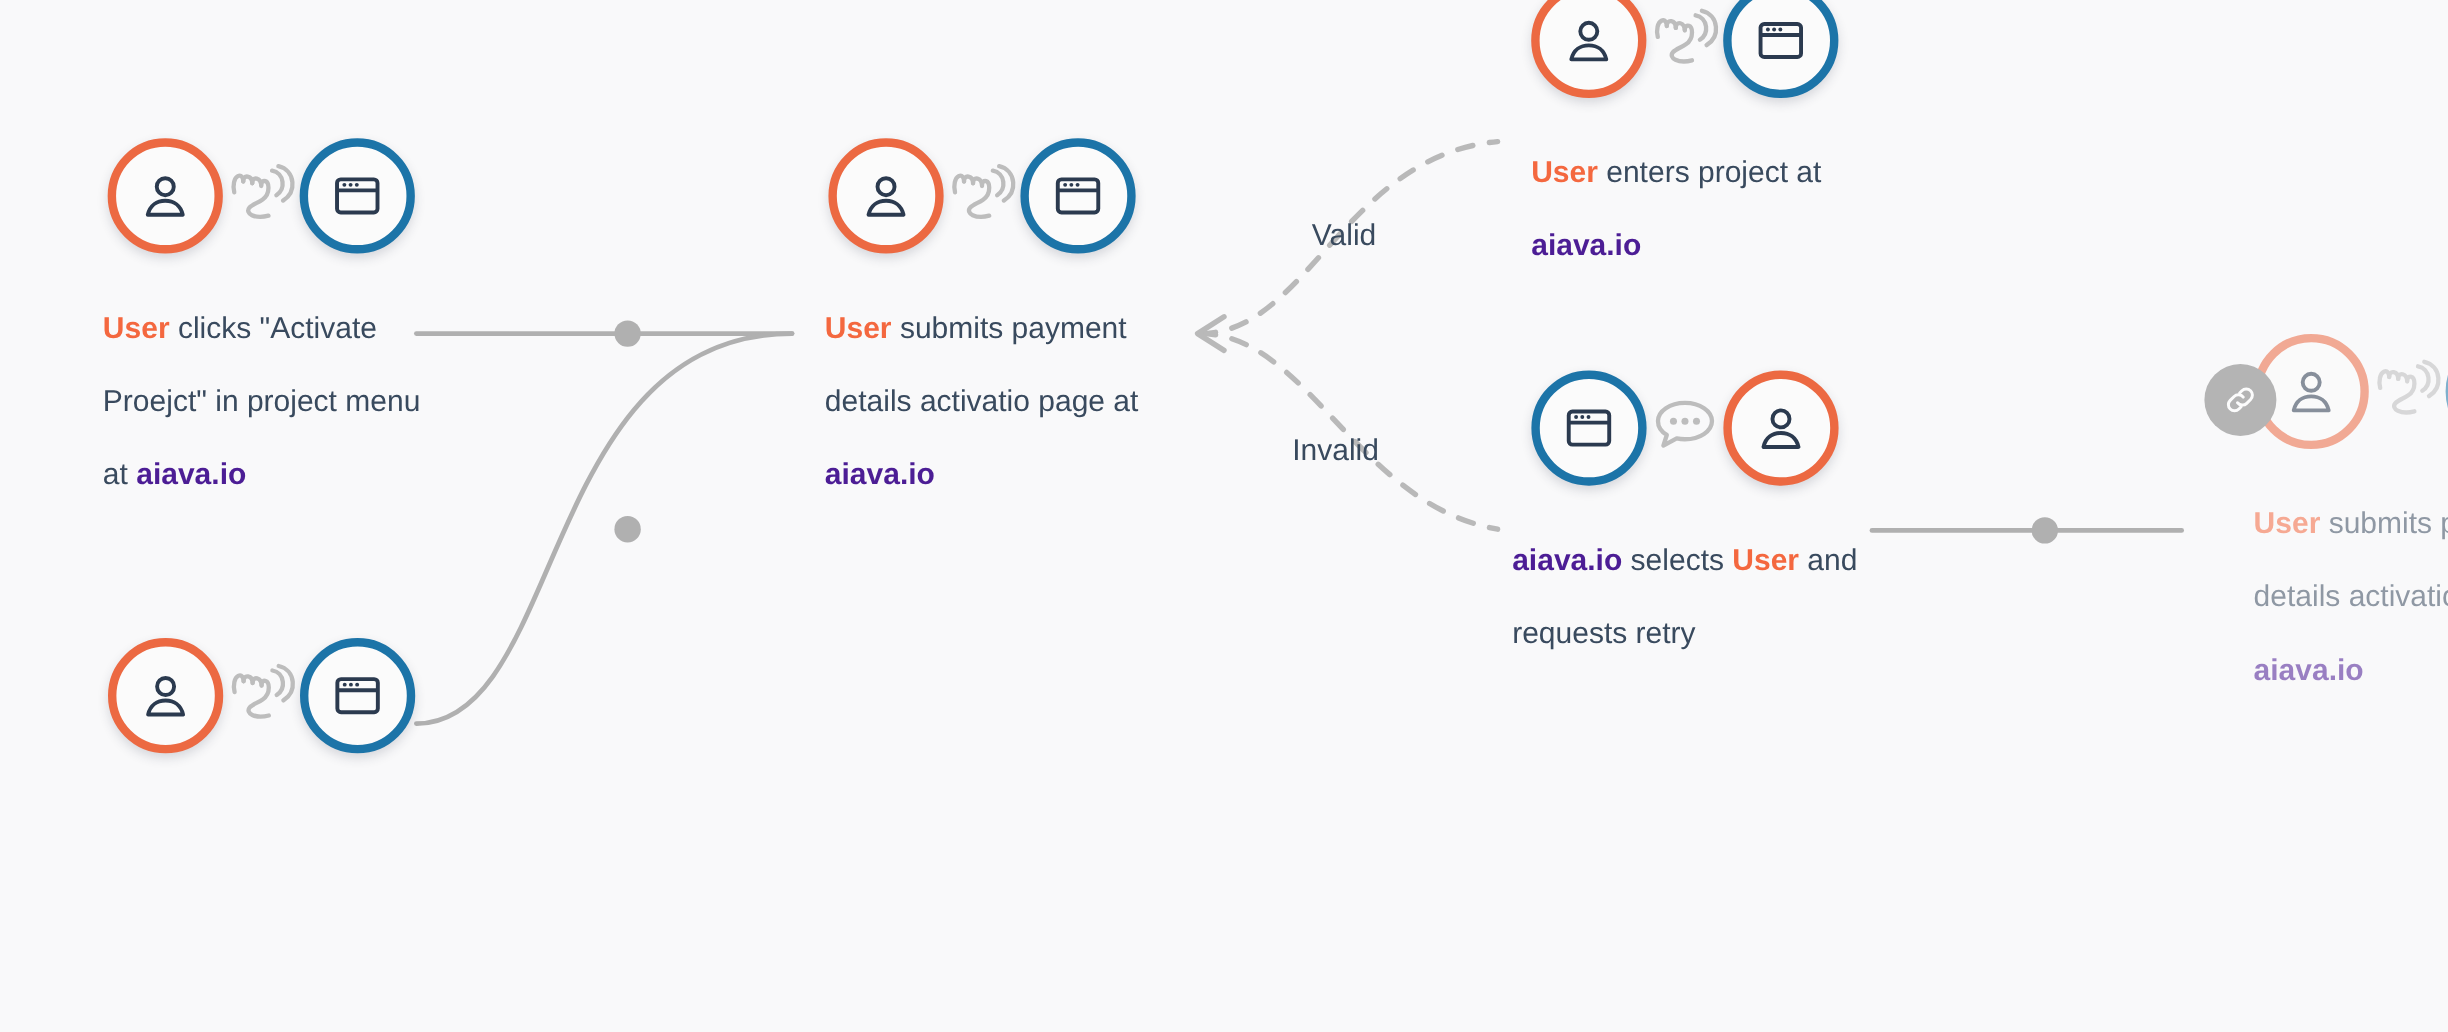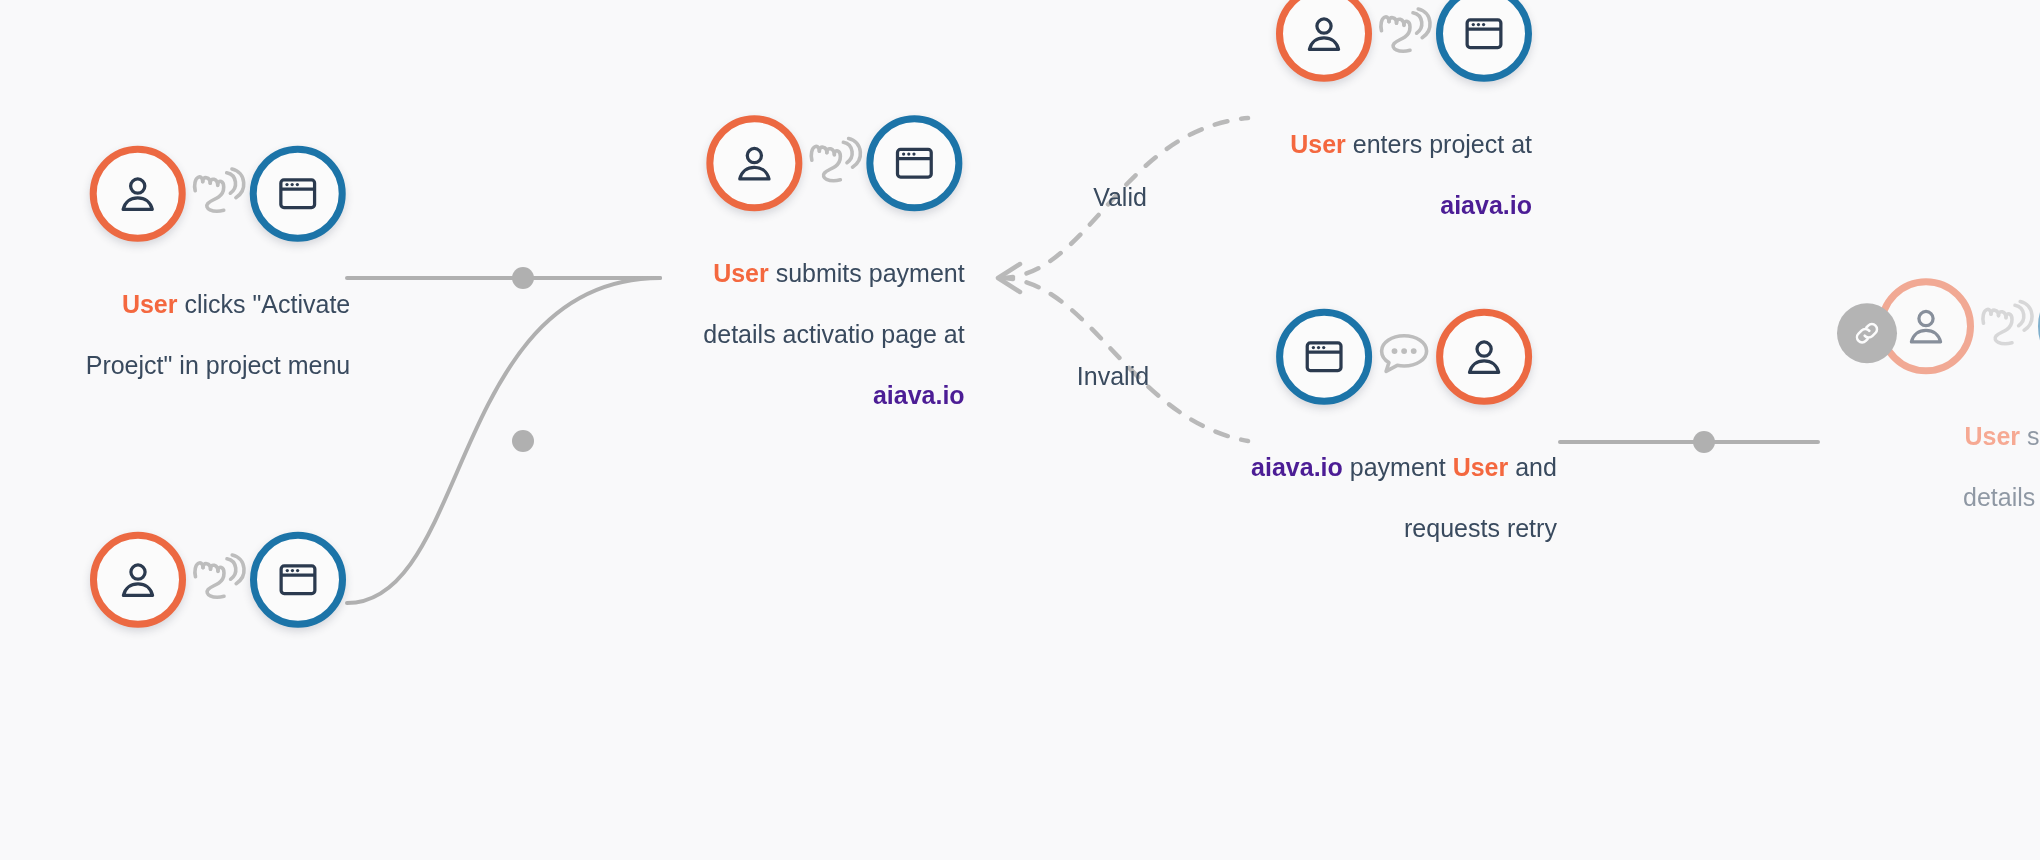--- a/index.html
+++ b/index.html
@@ -31,21 +31,21 @@
 
   .badge{
     position:absolute;width:60px;height:60px;border-radius:50%;
     background:#7c7c7c;display:flex;align-items:center;justify-content:center;
     z-index:3;
   }
   .badge svg{width:30px;height:30px;display:block;}
 
   
   .caption{
-    margin-top:16px;text-align:right;
+    margin-top:16px;text-align:left;
     font-size:25px;line-height:1.22;color:#394a5e;
     white-space:pre-line;
   }
   .actor-t{color:#f4683f;font-weight:700;}
   .site-t{color:#4c1d95;font-weight:700;}
 
   
   .node.faded{opacity:.55;}
 
   
@@ -110,20 +110,21 @@
           <path d="M3.2 9.6h17.6"></path>
           <circle cx="6.4" cy="7.2" r=".85" fill="#2b3a4f" stroke="none"></circle>
           <circle cx="9.1" cy="7.2" r=".85" fill="#2b3a4f" stroke="none"></circle>
           <circle cx="11.8" cy="7.2" r=".85" fill="#2b3a4f" stroke="none"></circle>
         </svg>
       </div>
     </div>
     <div class="caption">
       <div><span class="actor-t">User</span><span> clicks "Activate</span></div>
       <div>Proejct" in project menu</div>
+      <div><span>at </span><span class="site-t">aiava.io</span></div>
     </div>
   </div>
 
   <div class="node" style="left:218px;top:603px;">
     <div class="icons">
       <div class="ring actor">
         <svg viewBox="0 0 24 24" fill="none" stroke="#2b3a4f" stroke-width="1.7" stroke-linecap="round" stroke-linejoin="round">
           <circle cx="12" cy="8" r="3.7"></circle>
           <path d="M4.4 20.2c.9-4.1 4-6.1 7.6-6.1s6.7 2 7.6 6.1z"></path>
         </svg>
@@ -147,21 +148,21 @@
           <circle cx="6.4" cy="7.2" r=".85" fill="#2b3a4f" stroke="none"></circle>
           <circle cx="9.1" cy="7.2" r=".85" fill="#2b3a4f" stroke="none"></circle>
           <circle cx="11.8" cy="7.2" r=".85" fill="#2b3a4f" stroke="none"></circle>
         </svg>
       </div>
     </div>
     <div class="caption">
     </div>
   </div>
 
-  <div class="node" style="left:818px;top:278px;margin-left:16px;">
+  <div class="node" style="left:818px;top:278px;">
     <div class="icons">
       <div class="ring actor">
         <svg viewBox="0 0 24 24" fill="none" stroke="#2b3a4f" stroke-width="1.7" stroke-linecap="round" stroke-linejoin="round">
           <circle cx="12" cy="8" r="3.7"></circle>
           <path d="M4.4 20.2c.9-4.1 4-6.1 7.6-6.1s6.7 2 7.6 6.1z"></path>
         </svg>
       </div>
       <div class="gesture">
         <svg viewBox="0 0 48 48" fill="none" stroke="#bdbdbd" stroke-width="2.4" stroke-linecap="round" stroke-linejoin="round">
           <path d="M9 22c-1-4 0-8 2-9s3 1 3 3"></path>
@@ -249,21 +250,21 @@
         </svg>
       </div>
       <div class="ring actor">
         <svg viewBox="0 0 24 24" fill="none" stroke="#2b3a4f" stroke-width="1.7" stroke-linecap="round" stroke-linejoin="round">
           <circle cx="12" cy="8" r="3.7"></circle>
           <path d="M4.4 20.2c.9-4.1 4-6.1 7.6-6.1s6.7 2 7.6 6.1z"></path>
         </svg>
       </div>
     </div>
     <div class="caption">
-      <div><span class="site-t">aiava.io</span><span> payment </span><span class="actor-t">User</span><span> and</span></div>
+      <div><span class="site-t">aiava.io</span><span> selects </span><span class="actor-t">User</span><span> and</span></div>
       <div>requests retry</div>
     </div>
   </div>
 
   <div class="node faded" style="left:2006px;top:441px;">
     <div class="icons">
       <div class="ring actor" style="box-shadow:none;">
         <div class="badge" style="left:-48px;top:18px;">
           <svg viewBox="0 0 24 24" fill="none" stroke="#ffffff" stroke-width="2" stroke-linecap="round" stroke-linejoin="round">
             <path d="M10.1 13.9a4.1 4.1 0 0 0 6.1.4l2.6-2.6a4.1 4.1 0 0 0-5.8-5.8l-1.5 1.5"></path>

